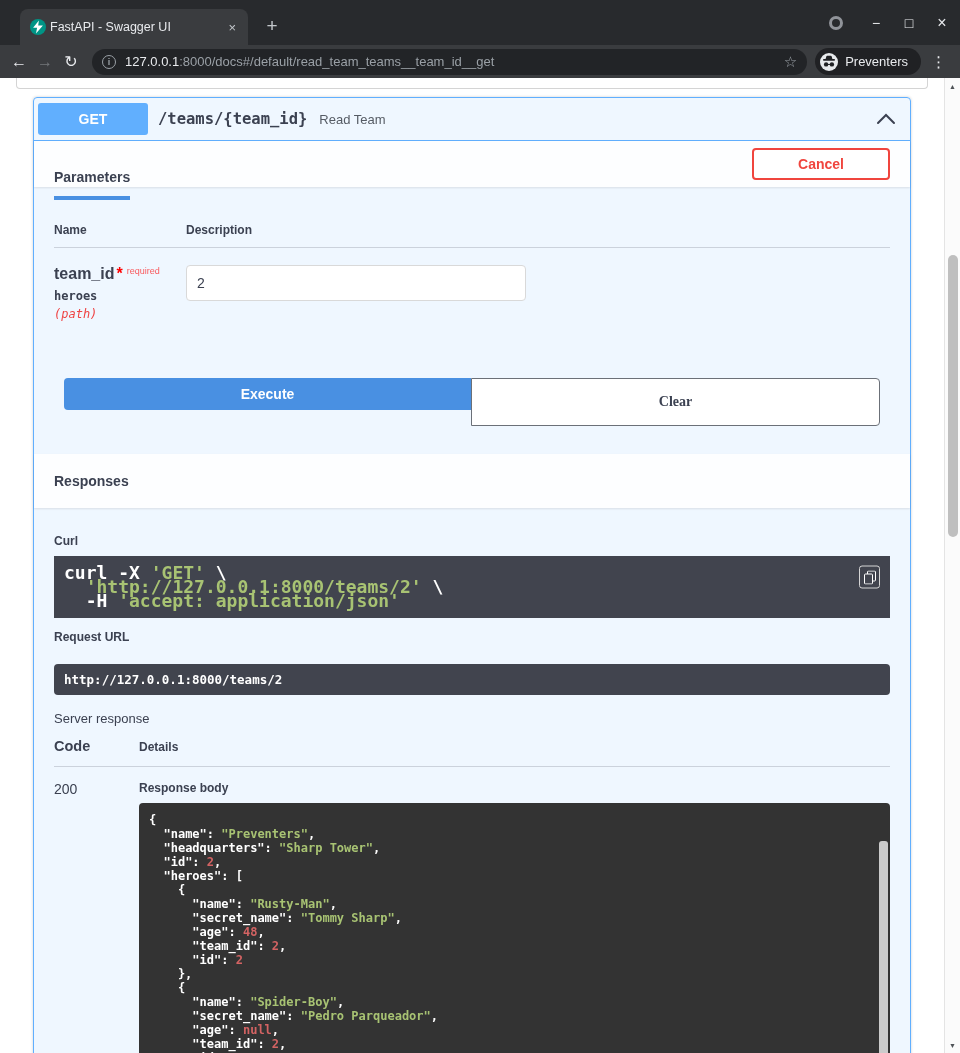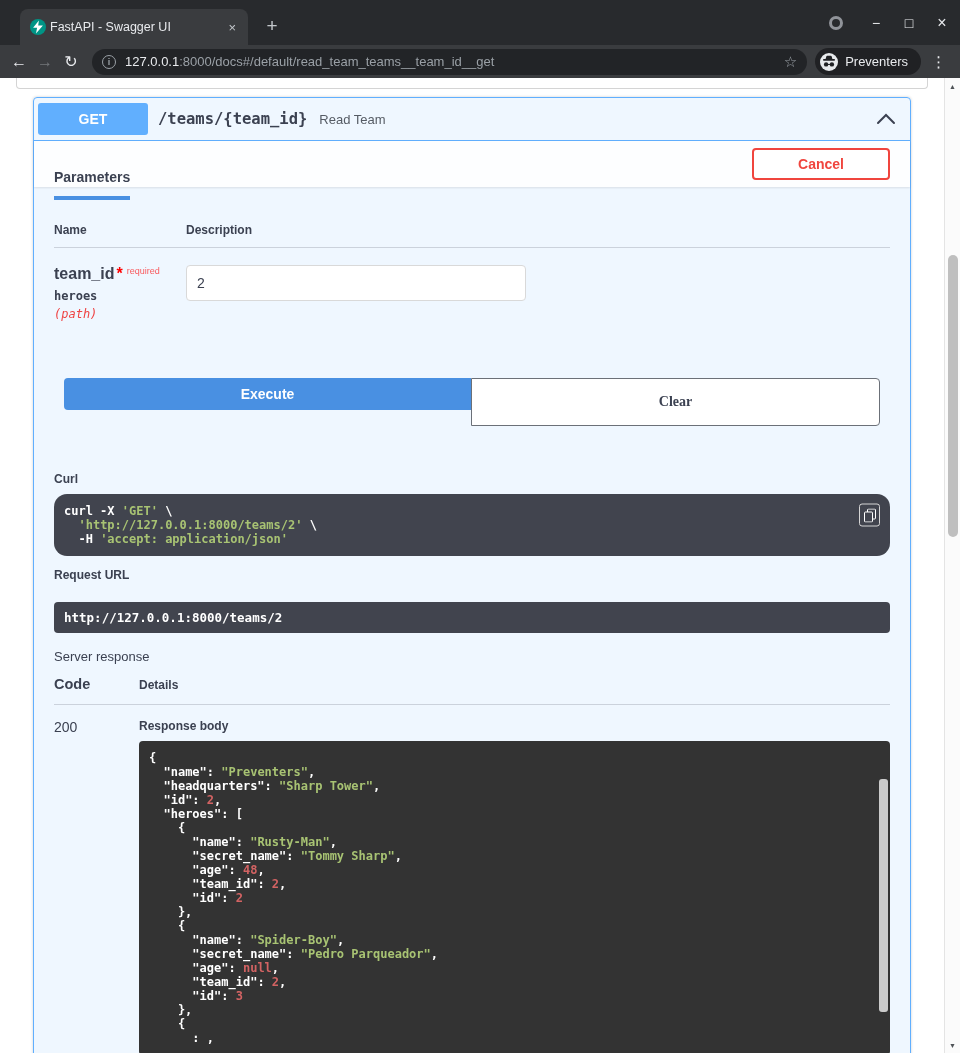--- a/index.html
+++ b/index.html
@@ -73,22 +73,22 @@
   .btn-execute { flex:1; background:#4990e2; border:none; color:#fff; font-weight:700; font-size:14px;
                  height:32px; border-radius:4px 0 0 4px; cursor:pointer; font-family:inherit; }
   .btn-clear { flex:1; background:#fff; border:1px solid #6b7078; color:#3b4151; font-weight:700; font-size:14px;
                height:48px; border-radius:0 4px 4px 0; cursor:pointer; font-family:Liberation Serif, serif; }
 
   .resp-strip { margin-top:28px; height:54px; display:flex; align-items:center; padding:0 20px;
                 background:rgba(255,255,255,.85); box-shadow:0 1px 2px rgba(0,0,0,.1);
                 font-size:14px; font-weight:700; color:#3b4151; }
   .resp-inner { padding:26px 20px 20px; }
   .small-label { font-size:12px; font-weight:700; color:#3b4151; }
-  .curl-block { margin-top:8px; background:#41444e; border-radius:13px; padding:10px; position:relative;
-                font-family:"DejaVu Sans Mono","Liberation Mono",monospace; font-size:12px; font-weight:700;
+  .curl-block { margin-top:8px; background:#41444e; border-radius:0; padding:10px; position:relative;
+                font-family:"DejaVu Sans Mono","Liberation Mono",monospace; font-size:18px; font-weight:700;
                 color:#fff; line-height:14px; white-space:pre; }
   .copy-btn { position:absolute; right:10px; top:50%; transform:translateY(-50%); width:21px; height:23px;
               border:1px solid #d5d5d5; border-radius:3px; display:flex; align-items:center; justify-content:center; cursor:pointer; }
   .requrl-label { margin-top:12px; }
   .requrl-block { margin-top:20px; background:#41444e; border-radius:4px; padding:8px 10px;
                   font-family:"DejaVu Sans Mono","Liberation Mono",monospace; font-size:12.5px; font-weight:700; color:#fff; }
   .server-resp { margin-top:16px; font-size:13px; color:#3b4151; }
   .resp-thead { display:flex; margin-top:12px; padding-bottom:12px; border-bottom:1px solid rgba(59,65,81,.2);
                 align-items:flex-end; }
   .col-code { width:85px; flex:none; }
@@ -198,20 +198,23 @@
             <input class="pinput" type="text" value="2" style="">
           </div>
         </div>
 
         <div class="exec-row">
           <button class="btn-execute">Execute</button>
           <button class="btn-clear">Clear</button>
         </div>
       </div>
 
+      <div class="resp-strip">
+        <span>Responses</span>
+      </div>
 
       <div class="resp-inner">
         <div class="small-label">Curl</div>
         <div class="curl-block">curl -X <span class="j-str">'GET'</span> \
   <span class="j-str">'http://127.0.0.1:8000/teams/2'</span> \
   -H <span class="j-str">'accept: application/json'</span></div>
         <div style="position:relative; height:0;">
           <div class="copy-btn" style="top:-41px;">
             <span style="display:flex;">
               <svg width="12" height="14" viewBox="0 0 12 14">

